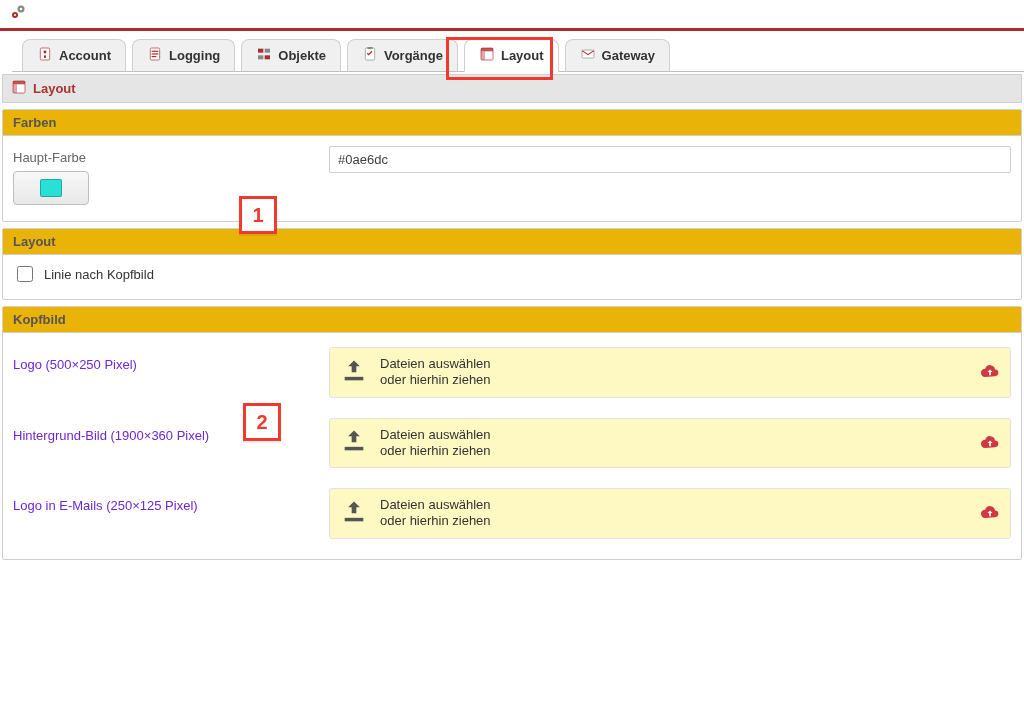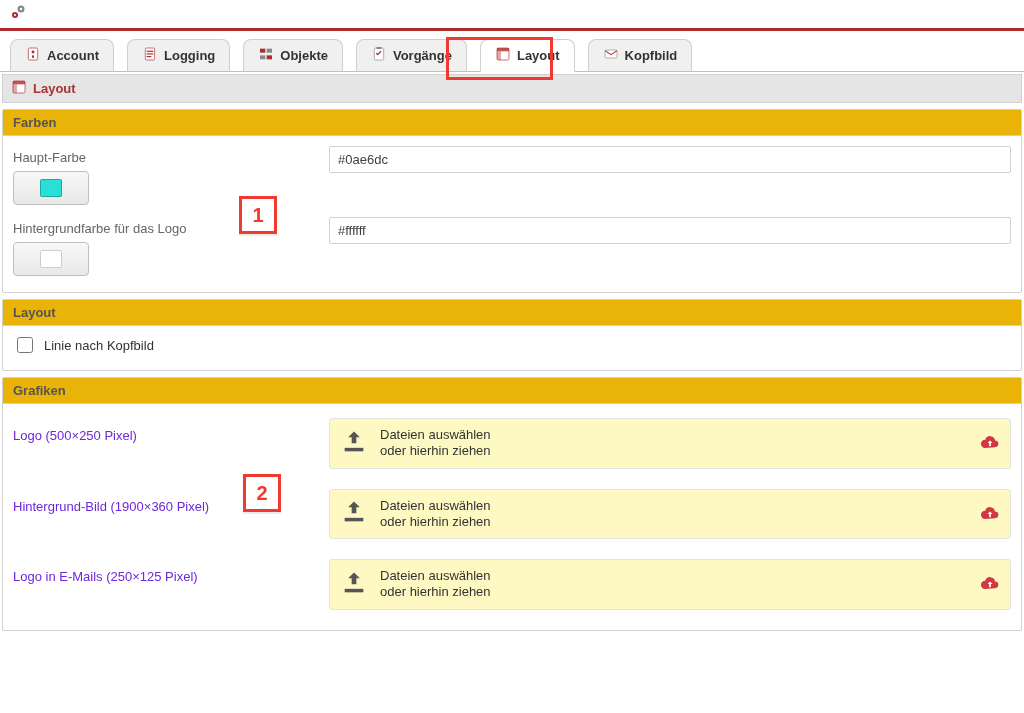--- a/index.html
+++ b/index.html
@@ -9,21 +9,21 @@
   
   .page-header {
     display: flex; align-items: center; gap: 10px;
     padding: 4px 10px 6px 10px;
     border-bottom: 3px solid #b02b2b;
   }
   .page-header .gears { font-size: 14px; line-height: 1; }
   .page-header h1 { margin: 0; font-size: 19px; font-weight: 700; color: #222; }
 
   
-  .tabstrip { display: flex; gap: 13px; padding: 8px 10px 0 10px; border-bottom: 1px solid #bfbfbf; }
+  .tabstrip { display: flex; gap: 6px; padding: 8px 10px 0 10px; border-bottom: 1px solid #bfbfbf; margin-left: 12px; }
   .tab {
     display: inline-flex; align-items: center; gap: 6px;
     padding: 6px 14px;
     background: #f0f0f0;
     border: 1px solid #cfcfcf;
     border-bottom: 1px solid #bfbfbf;
     border-radius: 8px 8px 0 0;
     font-weight: 600; color: #333;
     cursor: pointer;
     position: relative;
@@ -185,21 +185,21 @@
     </span>
     <span>Layout</span>
   </div>
   <div class="tab">
     <span>
       <svg class="i16" viewBox="0 0 24 24">
           <rect x="3" y="6" width="18" height="12" rx="2" fill="#fff" stroke="#888"></rect>
           <path d="M3 7l9 6 9-6" stroke="#b02b2b" fill="none" stroke-width="1.6"></path>
         </svg>
     </span>
-    <span>Kopfbild</span>
+    <span>Gateway</span>
   </div>
 </div>
 
 <div class="section-title-bar">
   <span class="icon-box">
     <svg class="i16" viewBox="0 0 24 24">
         <rect x="3" y="3" width="18" height="18" rx="2" fill="#fff" stroke="#b02b2b"></rect>
         <rect x="3" y="3" width="18" height="5" fill="#b02b2b" opacity=".8"></rect>
         <rect x="3" y="8" width="6" height="13" fill="#b02b2b" opacity=".4"></rect>
       </svg>
@@ -216,48 +216,37 @@
         <button class="color-swatch-btn">
           <span class="chip" style="background:#29e0d6"></span>
         </button>
       </div>
       <div class="row-field">
         <input class="text-input" value="#0ae6dc" style="">
       </div>
     </div>
 
 
-    <div class="form-row">
-      <div class="row-label">
-        <span>Hintergrundfarbe für das Logo</span><br>
-        <button class="color-swatch-btn">
-          <span class="chip" style="background:#ffffff;border:1px solid #ccc"></span>
-        </button>
-      </div>
-      <div class="row-field">
-        <input class="text-input" value="#ffffff" style="">
-      </div>
-    </div>
   </div>
 
   <div class="callout" style="left:236px; top:86px;">1</div>
 </div>
 
 <div class="group">
   <div class="group-header">Layout</div>
   <div class="group-body">
     <label class="checkbox-row">
       <input type="checkbox" style="">
       <span>Linie nach Kopfbild</span>
     </label>
   </div>
 </div>
 
 <div class="group" style="position:relative;">
-  <div class="group-header">Grafiken</div>
+  <div class="group-header">Kopfbild</div>
   <div class="group-body">
 
     <div class="upload-row">
       <div class="row-label">
         <span>Logo (500×250 Pixel)</span>
       </div>
       <div class="row-field">
         <div class="upload-area" style="flex:1;">
           <span>
             <svg class="i28" viewBox="0 0 24 24">

